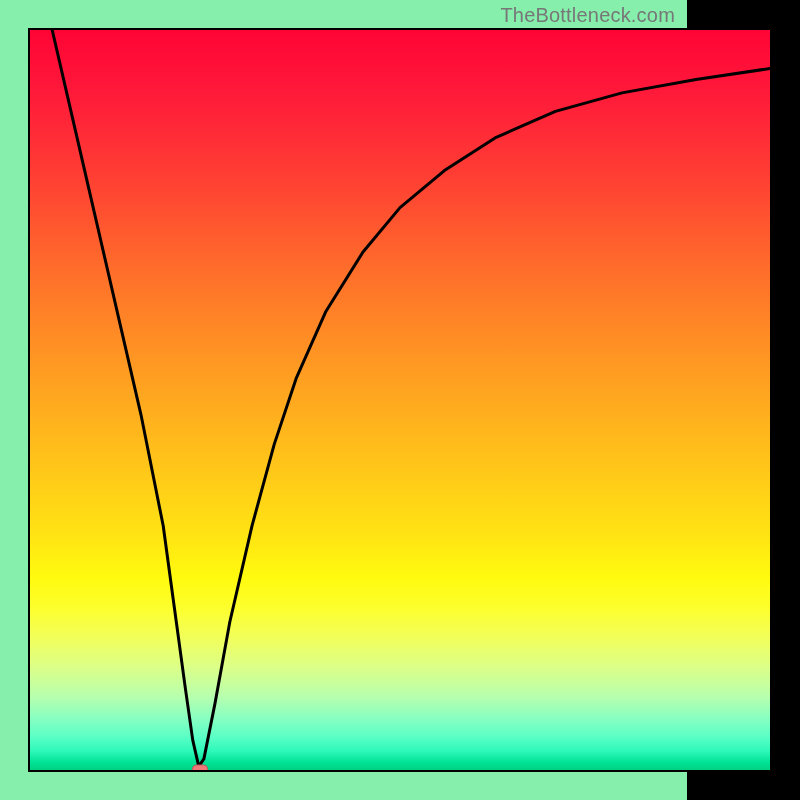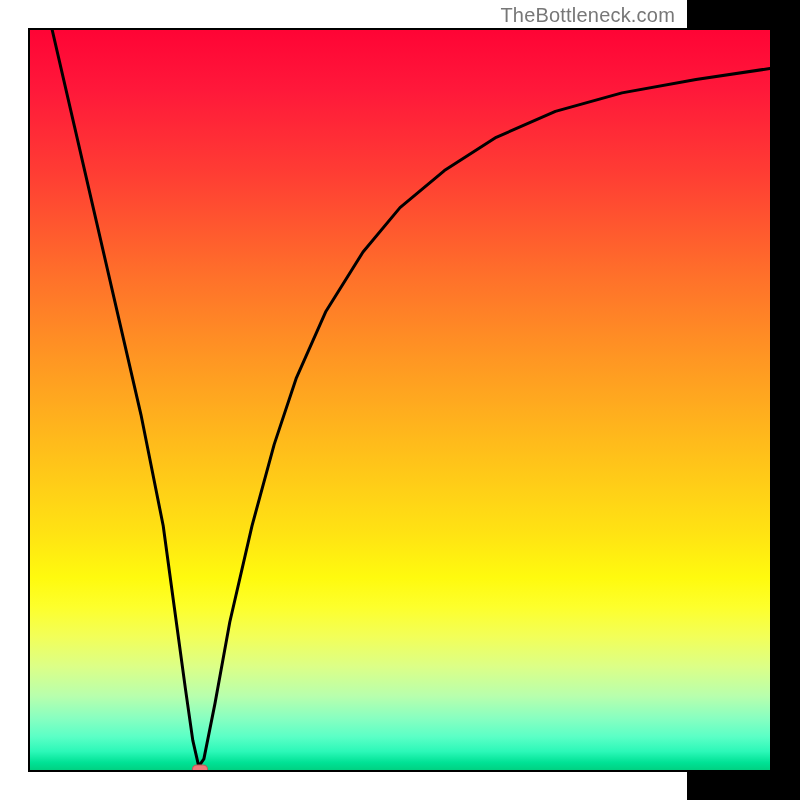--- a/index.html
+++ b/index.html
@@ -8,21 +8,21 @@
     width: 800px;
     height: 800px;
     overflow: hidden;
     background: #000;
     font-family: Arial, Helvetica, sans-serif;
   }
   .frame {
     width: 687px;
     height: 800px;
     box-sizing: border-box;
-    background: #ffffff;
+    background: #86efac;
     position: relative;
   }
   .plot-border {
     position: absolute;
     left: 28px;
     top: 28px;
     width: 744px;
     height: 744px;
     box-sizing: border-box;
     border: 2px solid #000;

